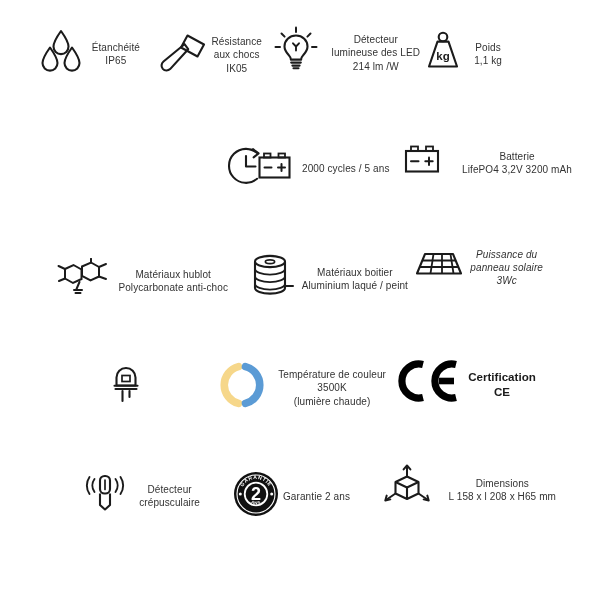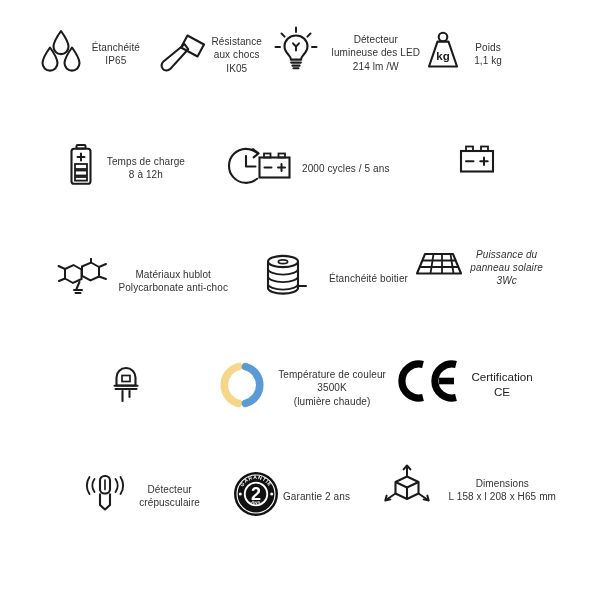--- a/index.html
+++ b/index.html
@@ -48,21 +48,21 @@
   .ce-mark {
     font-size: 40px;
     font-weight: bold;
     letter-spacing: 1px;
     line-height: 1;
     color: #000;
     font-family: "Liberation Sans", sans-serif;
   }
   .ce-caption {
     font-size: 11.6px;
-    font-weight: normal;
+    font-weight: bold;
     color: #1b1b1b;
     margin-top: 0;
   }
   svg { display: block; }
 </style>
 </head>
 <body>
 
 <div class="sheet">
 
@@ -123,36 +123,20 @@
         <path d="M17.5 13.6 L28.5 13.6 L37 38.5 L9 38.5 Z" fill="none" stroke="#1b1b1b" stroke-width="2.1" stroke-linejoin="round"></path>
         <text x="23" y="31.5" font-family="'Liberation Sans', sans-serif" font-size="11.5" font-weight="bold" fill="#1b1b1b" text-anchor="middle">kg</text>
       </svg>
     </span>
     <span class="caption">
       <span class="ln">Poids</span>
       <span class="ln">1,1 kg</span>
     </span>
   </div>
 
-  <div class="spec" style="left:55px; top:142px; width:130px;">
-    <span class="icon">
-      <svg width="36" height="46" viewBox="0 0 36 46">
-        <rect x="13.5" y="3" width="9" height="3.6" rx="1" fill="none" stroke="#1b1b1b" stroke-width="2"></rect>
-        <rect x="8.5" y="6.8" width="19" height="35" rx="2.6" fill="none" stroke="#1b1b1b" stroke-width="2.1"></rect>
-        <path d="M18 11.4 L18 18.4 M14.5 14.9 L21.5 14.9" stroke="#1b1b1b" stroke-width="2" stroke-linecap="round"></path>
-        <rect x="12" y="22" width="12" height="5" fill="none" stroke="#1b1b1b" stroke-width="1.8"></rect>
-        <rect x="12" y="28.5" width="12" height="5" fill="none" stroke="#1b1b1b" stroke-width="1.8"></rect>
-        <rect x="12" y="35" width="12" height="3.6" fill="none" stroke="#1b1b1b" stroke-width="1.8"></rect>
-      </svg>
-    </span>
-    <span class="caption">
-      <span class="ln">Temps de charge</span>
-      <span class="ln">8 à 12h</span>
-    </span>
-  </div>
 
   <div class="spec" style="left:226px; top:145px; width:155px;">
     <span class="icon">
       <svg width="76" height="42" viewBox="0 0 76 42">
         <path d="M31.5 8.3 A17 17 0 1 0 31 33.8" fill="none" stroke="#1b1b1b" stroke-width="2.1" stroke-linecap="round"></path>
         <path d="M27 4.2 L32.6 8.4 L27.6 12.3" fill="none" stroke="#1b1b1b" stroke-width="2.1" stroke-linecap="round" stroke-linejoin="round"></path>
         <path d="M20 11 L20 21.5 L29.5 21.5" fill="none" stroke="#1b1b1b" stroke-width="2.1" stroke-linecap="round" stroke-linejoin="round"></path>
         <rect x="33.5" y="12.5" width="30" height="20" fill="none" stroke="#1b1b1b" stroke-width="2.1"></rect>
         <rect x="38" y="8.5" width="6.5" height="4" fill="none" stroke="#1b1b1b" stroke-width="1.8"></rect>
         <rect x="52.5" y="8.5" width="6.5" height="4" fill="none" stroke="#1b1b1b" stroke-width="1.8"></rect>
@@ -169,20 +153,24 @@
   <div class="spec" style="left:382px; top:142px; width:190px;">
     <span class="icon">
       <svg width="50" height="36" viewBox="0 0 50 36">
         <rect x="9" y="9" width="32" height="20.5" fill="none" stroke="#1b1b1b" stroke-width="2.1"></rect>
         <rect x="14" y="4.5" width="7" height="4.5" fill="none" stroke="#1b1b1b" stroke-width="1.8"></rect>
         <rect x="29" y="4.5" width="7" height="4.5" fill="none" stroke="#1b1b1b" stroke-width="1.8"></rect>
         <line x1="14" y1="19.3" x2="21.5" y2="19.3" stroke="#1b1b1b" stroke-width="2" stroke-linecap="round"></line>
         <line x1="32" y1="15.6" x2="32" y2="23" stroke="#1b1b1b" stroke-width="2" stroke-linecap="round"></line>
         <line x1="28.3" y1="19.3" x2="35.7" y2="19.3" stroke="#1b1b1b" stroke-width="2" stroke-linecap="round"></line>
       </svg>
+    </span>
+    <span class="caption">
+      <span class="ln">Batterie</span>
+      <span class="ln">LifePO4 3,2V 3200 mAh</span>
     </span>
   </div>
 
   <div class="spec" style="left:48px; top:258px; width:180px;">
     <span class="icon">
       <svg width="70" height="40" viewBox="0 0 70 40">
         <path d="M17 11 L25.5 7 L33.5 11.5 L33.5 21 L25 25 L17 20.5 Z" fill="none" stroke="#1b1b1b" stroke-width="2"></path>
         <path d="M34 8.5 L43 4.5 L51 9 L51 18.5 L42.5 22.5 L34 18 Z" fill="none" stroke="#1b1b1b" stroke-width="2"></path>
         <line x1="10.5" y1="8" x2="17" y2="11" stroke="#1b1b1b" stroke-width="2" stroke-linecap="round"></line>
         <line x1="11" y1="23" x2="17" y2="20.5" stroke="#1b1b1b" stroke-width="2" stroke-linecap="round"></line>
@@ -206,21 +194,22 @@
         <ellipse cx="25" cy="9.5" rx="15" ry="5.6" fill="none" stroke="#1b1b1b" stroke-width="2.1"></ellipse>
         <ellipse cx="25" cy="9.8" rx="4.6" ry="1.9" fill="none" stroke="#1b1b1b" stroke-width="1.7"></ellipse>
         <path d="M10 9.5 L10 36 C10 39.1 16.7 41.6 25 41.6 C33.3 41.6 40 39.1 40 36 L40 9.5" fill="none" stroke="#1b1b1b" stroke-width="2.1"></path>
         <path d="M10 17 C10 20.1 16.7 22.6 25 22.6 C33.3 22.6 40 20.1 40 17" fill="none" stroke="#1b1b1b" stroke-width="1.9"></path>
         <path d="M10 24.5 C10 27.6 16.7 30.1 25 30.1 C33.3 30.1 40 27.6 40 24.5" fill="none" stroke="#1b1b1b" stroke-width="1.9"></path>
         <path d="M10 32 C10 35.1 16.7 37.6 25 37.6 C33.3 37.6 40 35.1 40 32" fill="none" stroke="#1b1b1b" stroke-width="1.9"></path>
         <line x1="40" y1="34" x2="48" y2="34" stroke="#1b1b1b" stroke-width="2" stroke-linecap="round"></line>
       </svg>
     </span>
     <span class="caption">
-      <span class="ln">Étanchéité boitier</span>
+      <span class="ln">Matériaux boitier</span>
+      <span class="ln">Aluminium laqué / peint</span>
     </span>
   </div>
 
   <div class="spec" style="left:408px; top:248px; width:135px;font-style:italic;">
     <span class="icon">
       <svg width="56" height="32" viewBox="0 0 56 32">
         <path d="M14 5 L42 5 L50 24.5 L6 24.5 Z" fill="none" stroke="#1b1b1b" stroke-width="2.1" stroke-linejoin="round"></path>
         <line x1="22.5" y1="5" x2="19.5" y2="24.5" stroke="#1b1b1b" stroke-width="1.8"></line>
         <line x1="31" y1="5" x2="31" y2="24.5" stroke="#1b1b1b" stroke-width="1.8"></line>
         <line x1="39.5" y1="5" x2="42.5" y2="24.5" stroke="#1b1b1b" stroke-width="1.8"></line>

